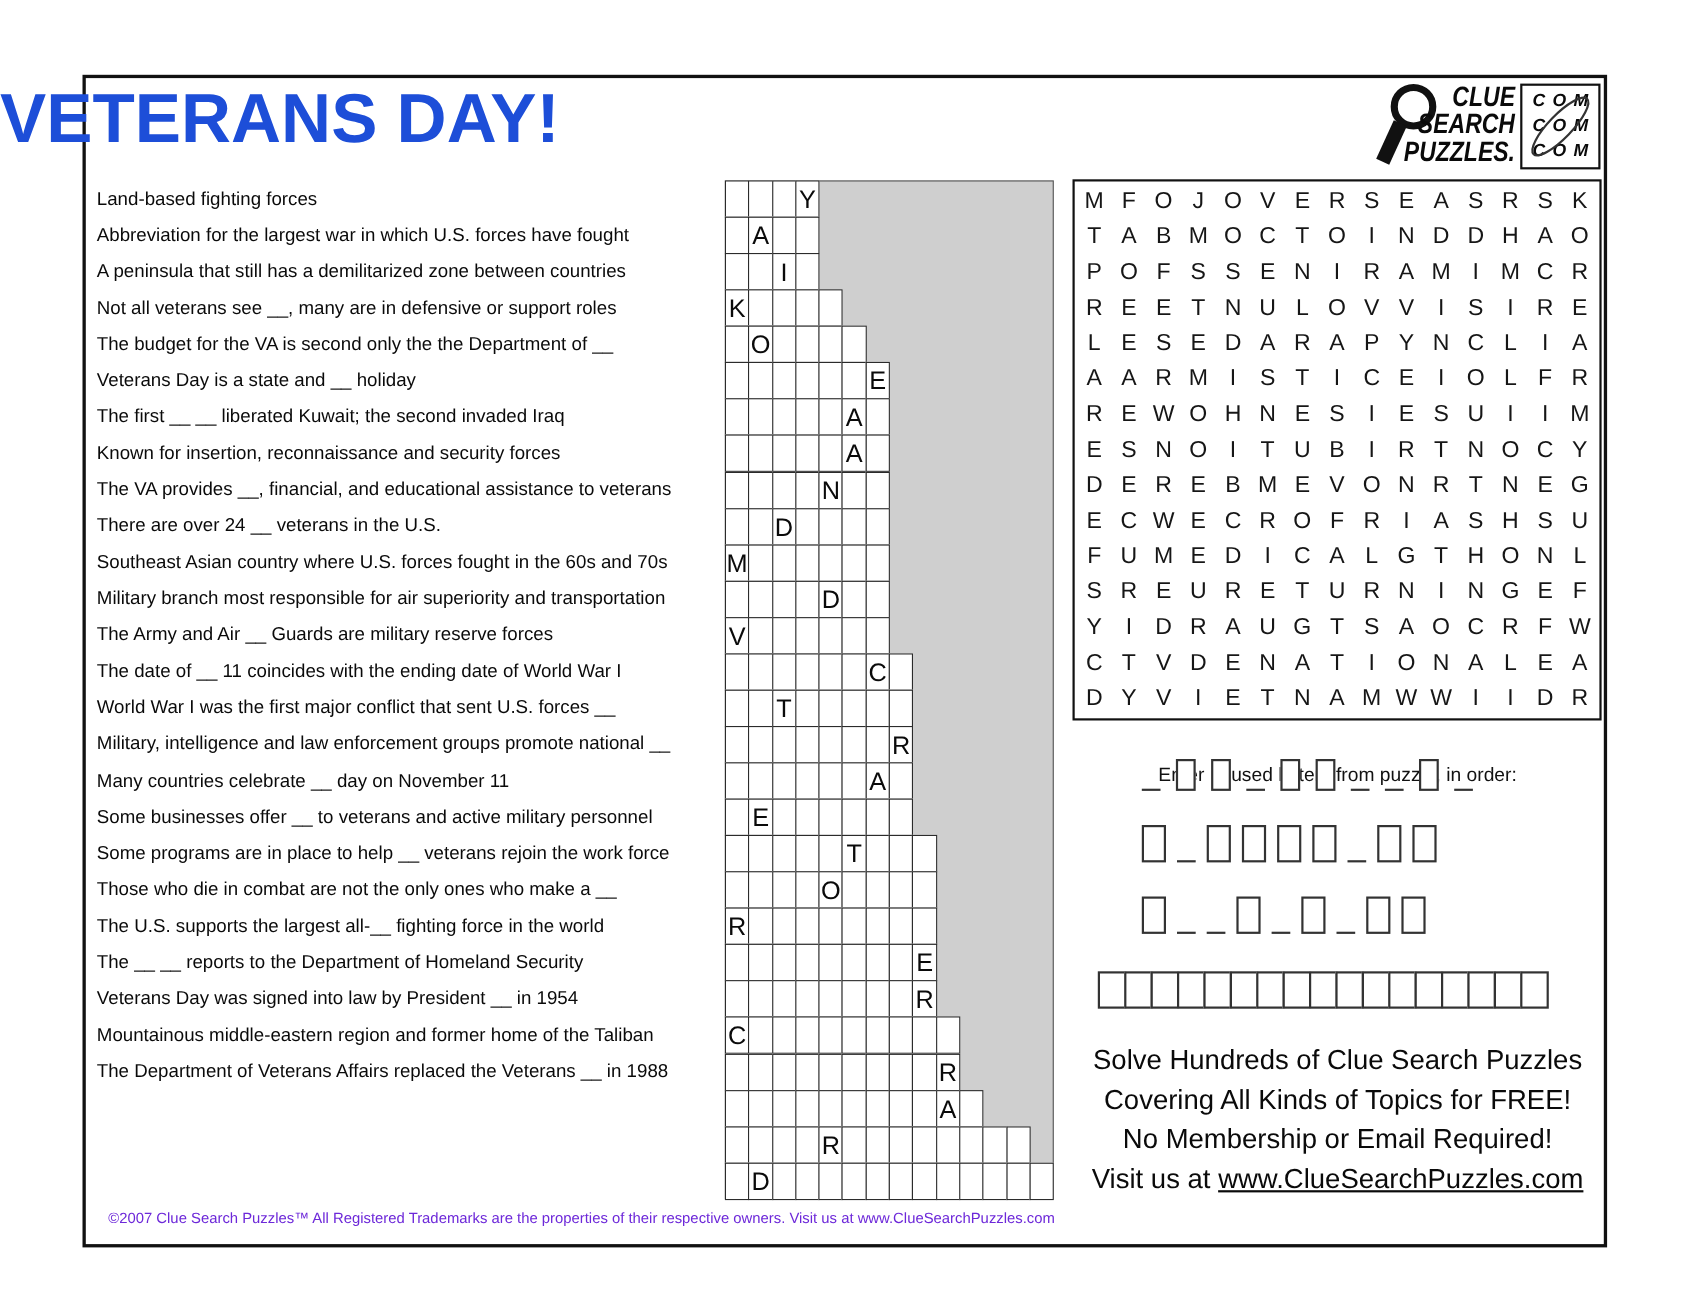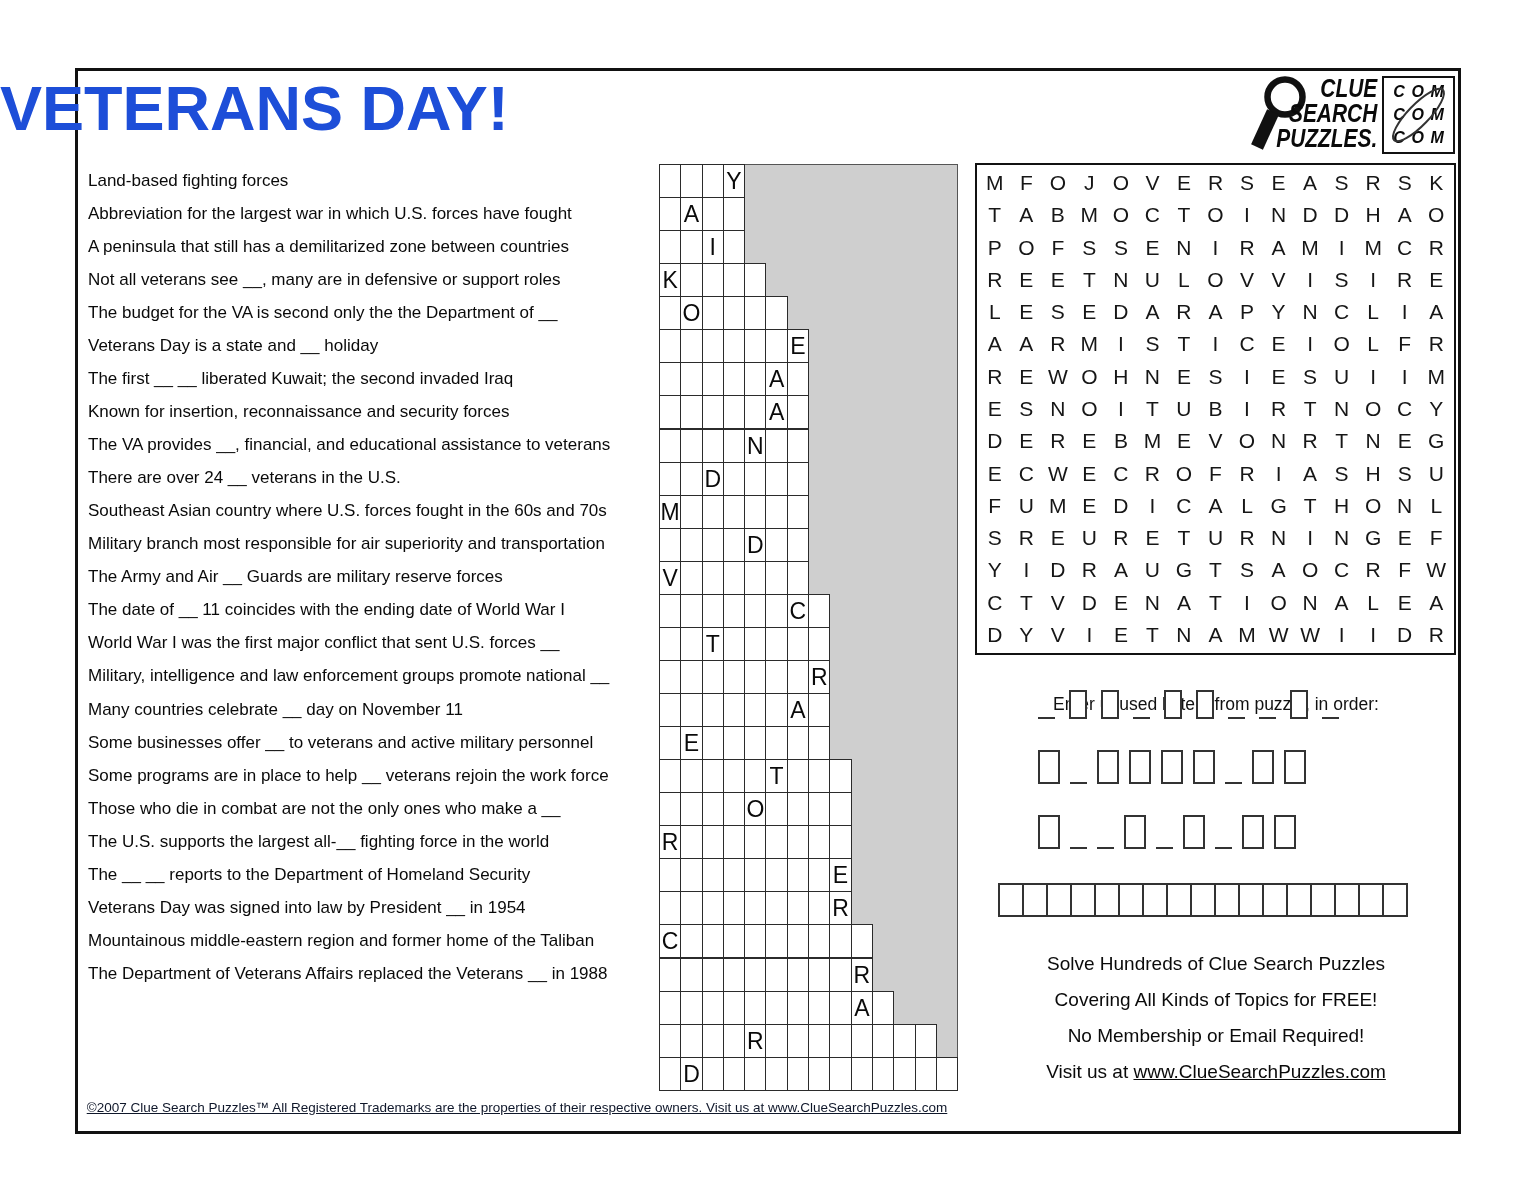--- a/index.html
+++ b/index.html
@@ -47,25 +47,25 @@
   .l1 .u-box{width:18px;height:29px;}
   .l23 .u-box{width:22px;height:34px;}
   .u-blank{display:inline-block;width:17px;height:2.5px;background:#333;}
   
   .copy-label{position:absolute;left:975px;top:859px;width:482px;text-align:center;font-size:17.5px;margin-top:32px;}
   #msg-row{position:absolute;left:998px;top:883px;white-space:nowrap;}
   .msg-cell{display:inline-block;box-sizing:border-box;width:26px;height:34px;border:2px solid #333;
             background:#fff;margin-left:-2px;vertical-align:top;}
   #msg-row .msg-cell:first-child{margin-left:0;}
   
-  .promo{position:absolute;left:975px;top:946px;width:482px;text-align:center;font-size:19px;line-height:36px;color:#0a0a0a;}
+  .promo{position:absolute;left:975px;top:946px;width:482px;text-align:center;font-size:25px;line-height:36px;color:#0a0a0a;}
   .promo p{margin:0;}
   .promo .url{text-decoration:underline;}
   
-  .footer{position:absolute;left:75px;top:1100px;width:884px;text-align:center;font-size:13.5px;color:#0f172a;text-decoration:underline;}
+  .footer{position:absolute;left:75px;top:1100px;width:884px;text-align:right;font-size:13.5px;color:#6d28d9;}
 </style>
 </head>
 <body>
 
 <div class="page">
   <div class="frame"></div>
 
   <div class="title">VETERANS DAY!</div>
 
   <div class="logo">

